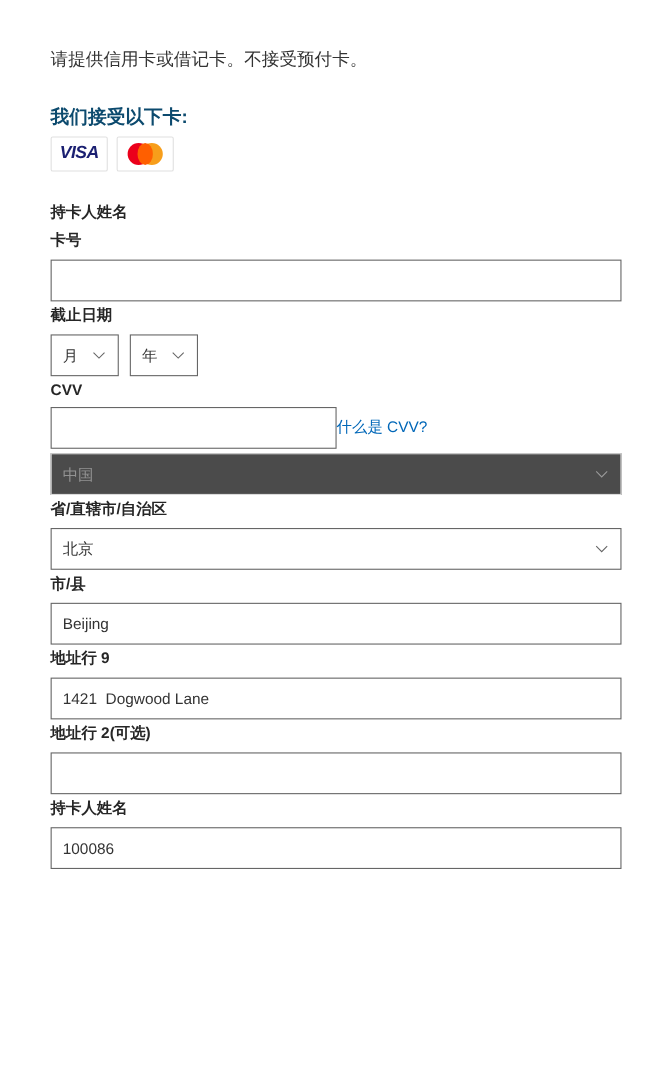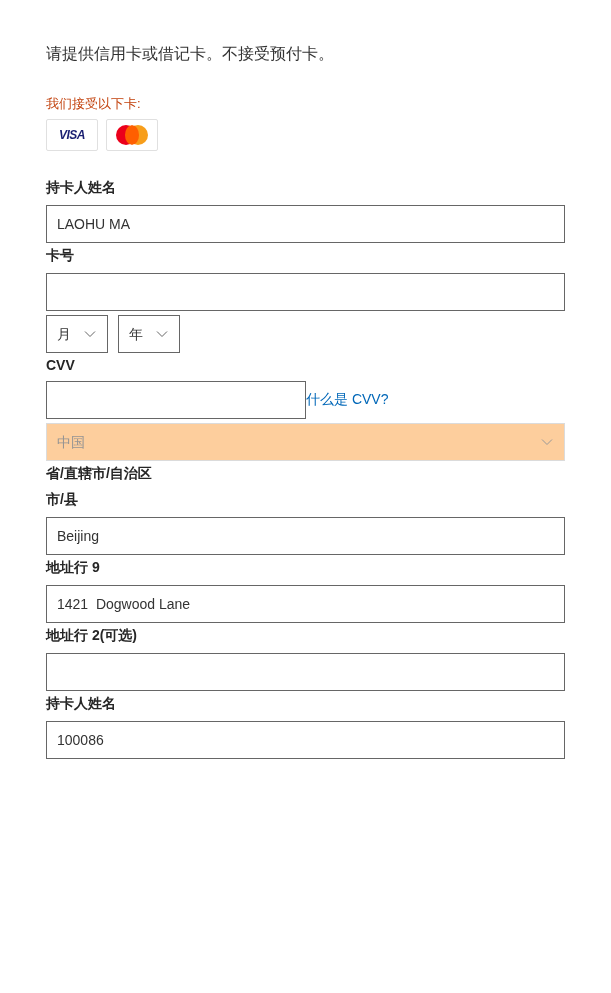--- a/index.html
+++ b/index.html
@@ -15,44 +15,45 @@
       padding: 20px 46px;
       width: 611px;
     }
     .instructions {
       font-size: 16px;
       color: #333;
       margin-bottom: 30px;
       margin-top: 24px;
     }
     .accepted-label {
-      font-size: 13px;
-      color: #c2410c;
+      font-size: 17px;
+      color: #0c4a6e;
       margin-bottom: 6px;
+      font-weight: bold;
     }
     .card-logos {
       display: flex;
       gap: 8px;
       margin-bottom: 28px;
     }
     .card-logo {
       width: 52px;
       height: 32px;
       border: 1px solid #e0e0e0;
       border-radius: 2px;
       display: flex;
       align-items: center;
       justify-content: center;
       background: #fff;
     }
     .visa-text {
       font-family: Arial, sans-serif;
       font-weight: 900;
       font-style: italic;
-      font-size: 12px;
+      font-size: 16px;
       color: #1a1f71;
       letter-spacing: -0.5px;
     }
     .mc-circles {
       position: relative;
       width: 32px;
       height: 20px;
     }
     .mc-left {
       position: absolute;
@@ -122,21 +123,21 @@
       outline: none;
       appearance: none;
       -webkit-appearance: none;
       font-family: inherit;
       cursor: pointer;
     }
     .select-input.small {
       width: 62px;
     }
     .select-input.disabled {
-      background: #fdba74;
+      background: #000000;
       color: #666;
       cursor: default;
       border: 1px solid #ccc;
     }
     .chevron {
       position: absolute;
       right: 12px;
       top: 50%;
       transform: translateY(-50%);
       pointer-events: none;
@@ -184,29 +185,29 @@
     <div class="mc-circles">
       <div class="mc-left"></div>
       <div class="mc-right"></div>
       <div class="mc-mid"></div>
     </div>
   </div>
 </div>
 
 <div class="form-group">
   <label class="form-label">持卡人姓名</label>
-  <input type="text" class="text-input" value="LAOHU MA" style="">
 </div>
 
 <div class="form-group">
   <label class="form-label">卡号</label>
   <input type="text" class="text-input" value="" style="">
 </div>
 
 <div class="form-group">
+  <label class="form-label">截止日期</label>
   <div class="expiry-row">
     <div class="select-wrap">
       <select class="select-input small">
         <option>月</option>
       </select>
       <span class="chevron">
         <svg width="12" height="8" viewBox="0 0 12 8">
             <path d="M1 1.5 L6 6.5 L11 1.5" stroke="#666" stroke-width="1" fill="none"></path>
           </svg>
       </span>
@@ -240,20 +241,30 @@
     <span class="chevron">
       <svg width="12" height="8" viewBox="0 0 12 8">
           <path d="M1 1.5 L6 6.5 L11 1.5" stroke="#999" stroke-width="1" fill="none"></path>
         </svg>
     </span>
   </div>
 </div>
 
 <div class="form-group">
   <label class="form-label">省/直辖市/自治区</label>
+  <div class="select-wrap full">
+    <select class="select-input">
+      <option>北京</option>
+    </select>
+    <span class="chevron">
+      <svg width="12" height="8" viewBox="0 0 12 8">
+          <path d="M1 1.5 L6 6.5 L11 1.5" stroke="#666" stroke-width="1" fill="none"></path>
+        </svg>
+    </span>
+  </div>
 </div>
 
 <div class="form-group">
   <label class="form-label">市/县</label>
   <input type="text" class="text-input" value="Beijing" style="">
 </div>
 
 <div class="form-group">
   <label class="form-label">地址行 9</label>
   <input type="text" class="text-input" value="1421  Dogwood Lane" style="">

